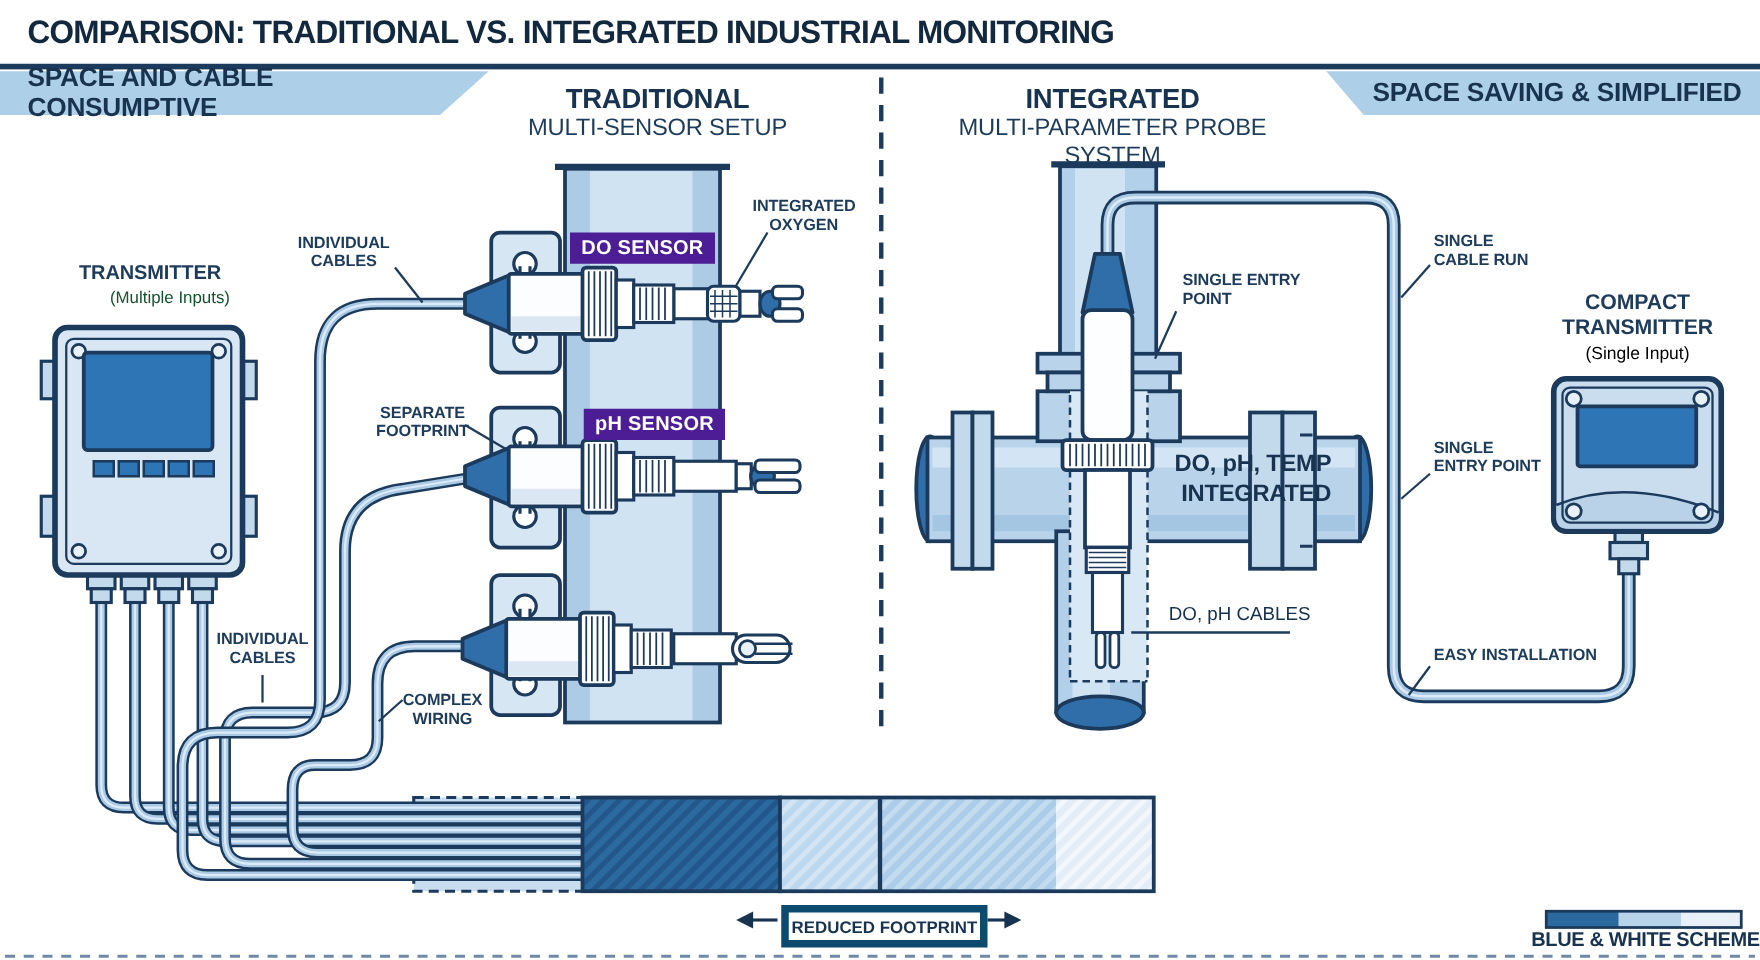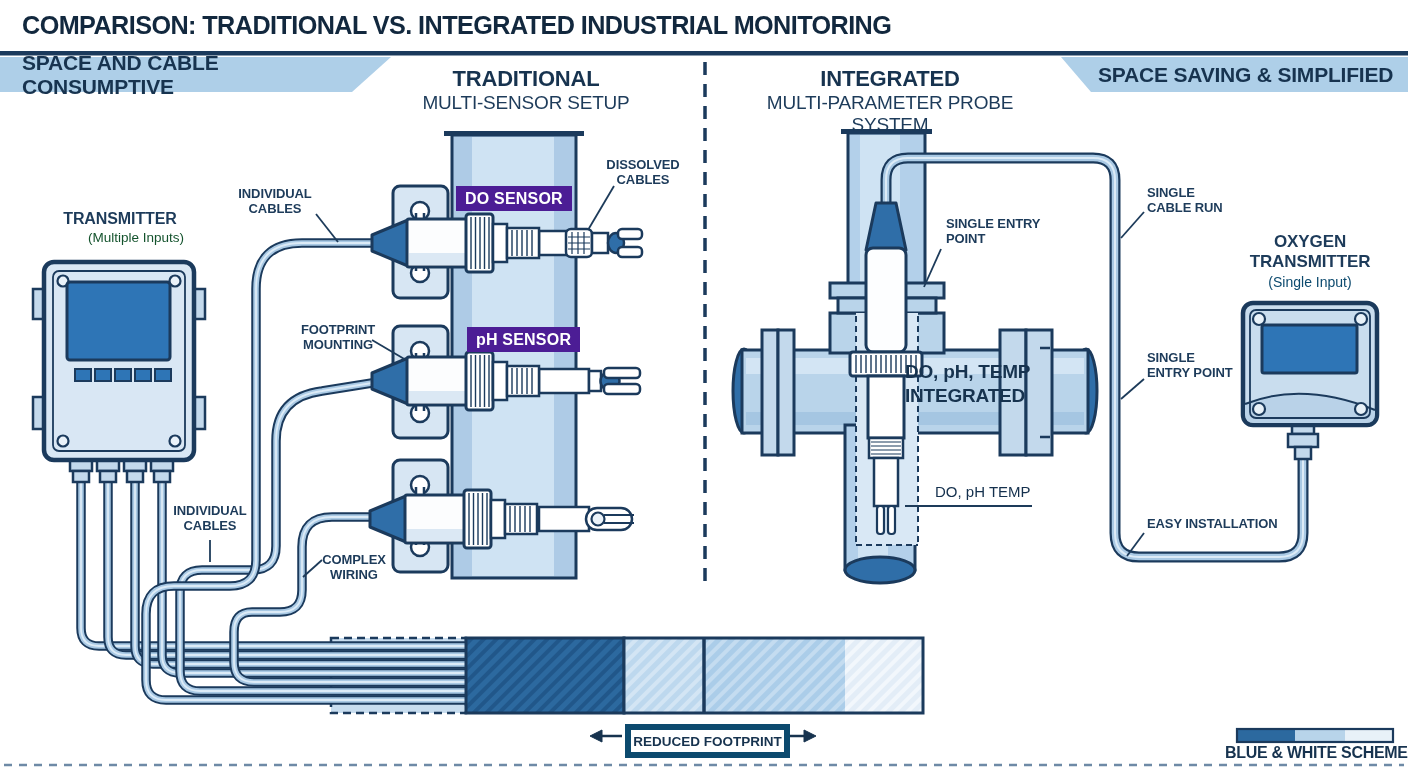--- a/index.html
+++ b/index.html
@@ -8,21 +8,21 @@
   #gfx{position:absolute;left:0;top:0;width:1408px;height:768px;}
   .abs{position:absolute;}
   .ttl{font-size:26px;font-weight:700;letter-spacing:-0.6px;color:#12283e;white-space:nowrap;transform:scaleX(0.97);transform-origin:left;}
   .banner-txt{font-size:21px;font-weight:700;color:#17334f;display:flex;align-items:center;height:35px;letter-spacing:-0.2px;}
   .h1{font-size:22px;font-weight:700;text-align:center;color:#17334f;letter-spacing:-0.2px;}
   .h2{font-size:19px;font-weight:400;text-align:center;color:#1d3b5a;letter-spacing:-0.2px;}
   .lbl{font-size:13px;font-weight:700;color:#1d3b5a;text-align:center;line-height:1.16;letter-spacing:-0.1px;}
   .lbl-l{text-align:left;}
   .bar-lbl{height:25px;line-height:25px;background:#4c1d95;color:#ffffff;font-size:16px;font-weight:700;
            padding:0 9px;white-space:nowrap;display:inline-block;letter-spacing:0.2px;}
-  .big{font-size:19px;font-weight:700;color:#17334f;text-align:left;letter-spacing:-0.2px;}
+  .big{font-size:19px;font-weight:700;color:#17334f;text-align:right;letter-spacing:-0.2px;}
   .probe-lbl{font-size:15px;font-weight:400;color:#14304d;white-space:nowrap;}
   .rf-box{width:153px;height:22px;border:6px solid #0c4a6e;background:#fff;font-size:13.5px;font-weight:700;
           display:flex;align-items:center;justify-content:center;white-space:nowrap;}
   .legend-txt{font-size:16px;font-weight:700;color:#17334f;text-align:center;letter-spacing:-0.3px;white-space:nowrap;}
 </style>
 </head>
 <body>
 
 <div id="stage">
 
@@ -330,37 +330,37 @@
 
   <div class="abs h1" style="left:406px;top:66px;width:240px;">TRADITIONAL</div>
   <div class="abs h2" style="left:386px;top:92px;width:280px;">MULTI-SENSOR SETUP</div>
   <div class="abs h1" style="left:770px;top:66px;width:240px;">INTEGRATED</div>
   <div class="abs h2" style="left:740px;top:92px;width:300px;">MULTI-PARAMETER PROBE SYSTEM</div>
 
   <div class="abs lbl" style="left:40px;top:210px;width:160px;font-size:16px;">TRANSMITTER</div>
   <div class="abs" style="left:24px;top:230px;width:160px;font-size:13.5px;text-align:right;color:#14532d;">(Multiple Inputs)</div>
 
   <div class="abs lbl" style="left:232px;top:186px;width:86px;">INDIVIDUAL CABLES</div>
-  <div class="abs lbl" style="left:296px;top:322px;width:84px;">FOOTPRINT MOUNTING</div>
-  <div class="abs lbl" style="left:602px;top:157px;width:82px;">DISSOLVED CABLES</div>
+  <div class="abs lbl" style="left:296px;top:322px;width:84px;">SEPARATE FOOTPRINT</div>
+  <div class="abs lbl" style="left:602px;top:157px;width:82px;">INTEGRATED OXYGEN</div>
   <div class="abs lbl" style="left:167px;top:503px;width:86px;">INDIVIDUAL CABLES</div>
   <div class="abs lbl" style="left:320px;top:552px;width:68px;">COMPLEX WIRING</div>
 
   <div class="abs bar-lbl" style="left:456px;top:186px;">DO SENSOR</div>
   <div class="abs bar-lbl" style="left:467px;top:327px;">pH SENSOR</div>
 
   <div class="abs lbl lbl-l" style="left:946px;top:216px;width:100px;">SINGLE ENTRY POINT</div>
   <div class="abs lbl lbl-l" style="left:1147px;top:185px;width:95px;">SINGLE CABLE RUN</div>
   <div class="abs lbl lbl-l" style="left:1147px;top:350px;width:90px;">SINGLE ENTRY POINT</div>
   <div class="abs lbl lbl-l" style="left:1147px;top:516px;width:150px;">EASY INSTALLATION</div>
 
   <div class="abs big" style="left:905px;top:361px;width:160px;">DO, pH, TEMP</div>
   <div class="abs big" style="left:905px;top:385px;width:160px;">INTEGRATED</div>
-  <div class="abs probe-lbl" style="left:935px;top:483px;">DO, pH TEMP</div>
-
-  <div class="abs lbl" style="left:1240px;top:232px;width:140px;font-size:17px;">OXYGEN</div>
+  <div class="abs probe-lbl" style="left:935px;top:483px;">DO, pH CABLES</div>
+
+  <div class="abs lbl" style="left:1240px;top:232px;width:140px;font-size:17px;">COMPACT</div>
   <div class="abs lbl" style="left:1240px;top:252px;width:140px;font-size:17px;">TRANSMITTER</div>
-  <div class="abs" style="left:1240px;top:274px;width:140px;font-size:14px;text-align:center;color:#0c4a6e;">(Single Input)</div>
+  <div class="abs" style="left:1240px;top:274px;width:140px;font-size:14px;text-align:center;color:#000000;">(Single Input)</div>
 
   <div class="abs rf-box" style="left:625px;top:724px;">REDUCED FOOTPRINT</div>
   <div class="abs legend-txt" style="left:1225px;top:744px;width:180px;">BLUE &amp; WHITE SCHEME</div>
 
 </div>
 
 </body></html>

